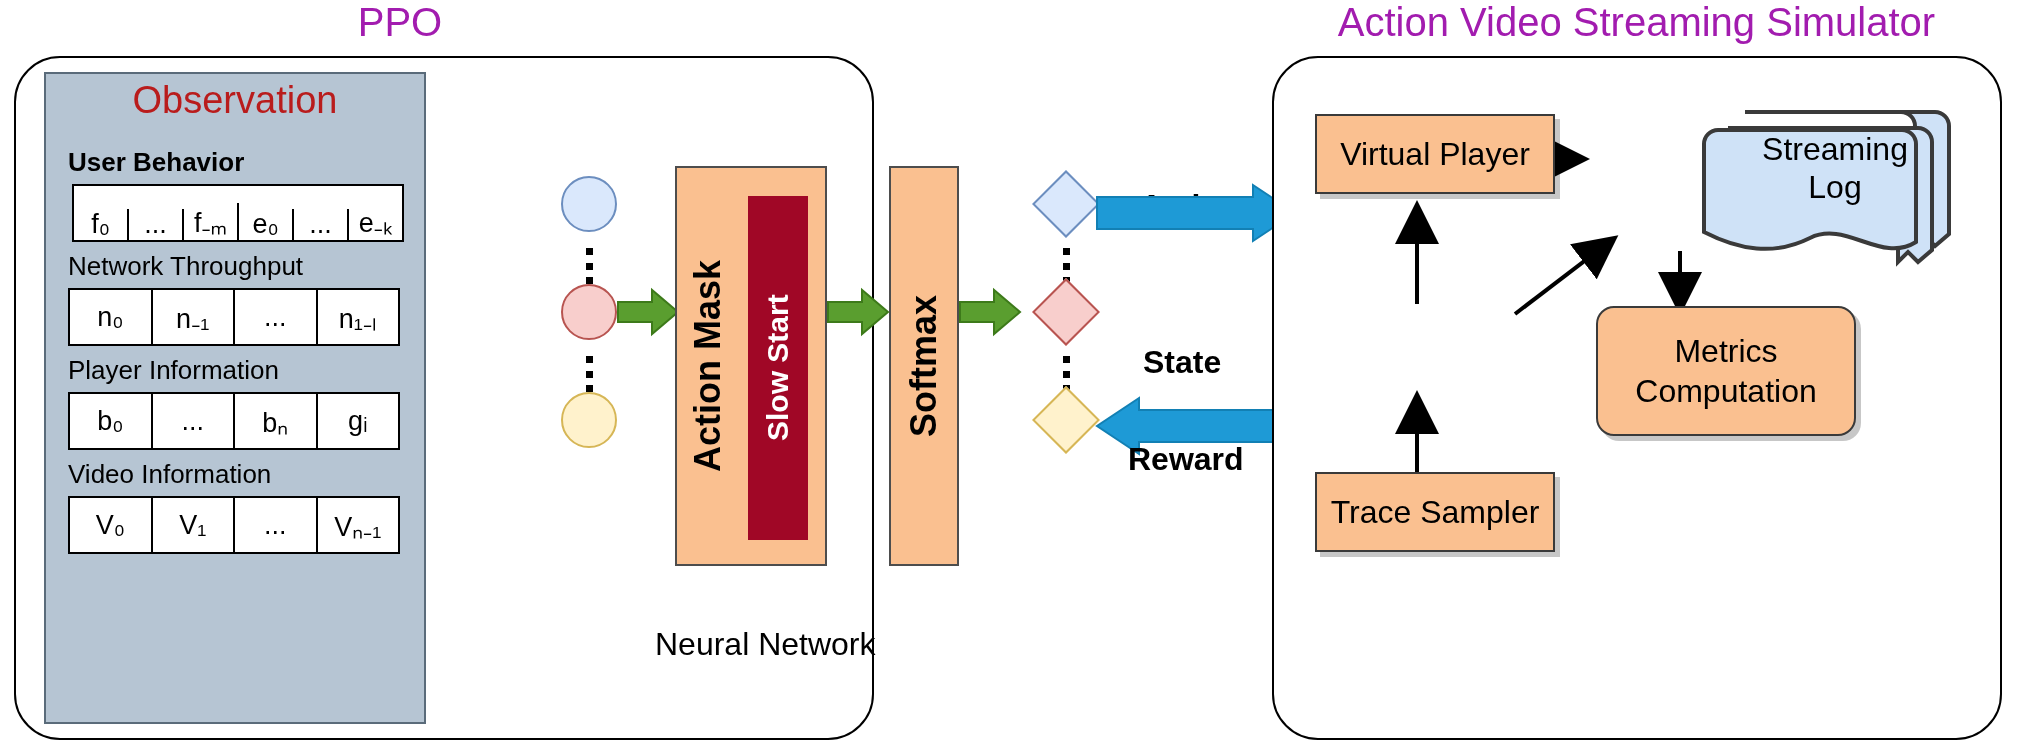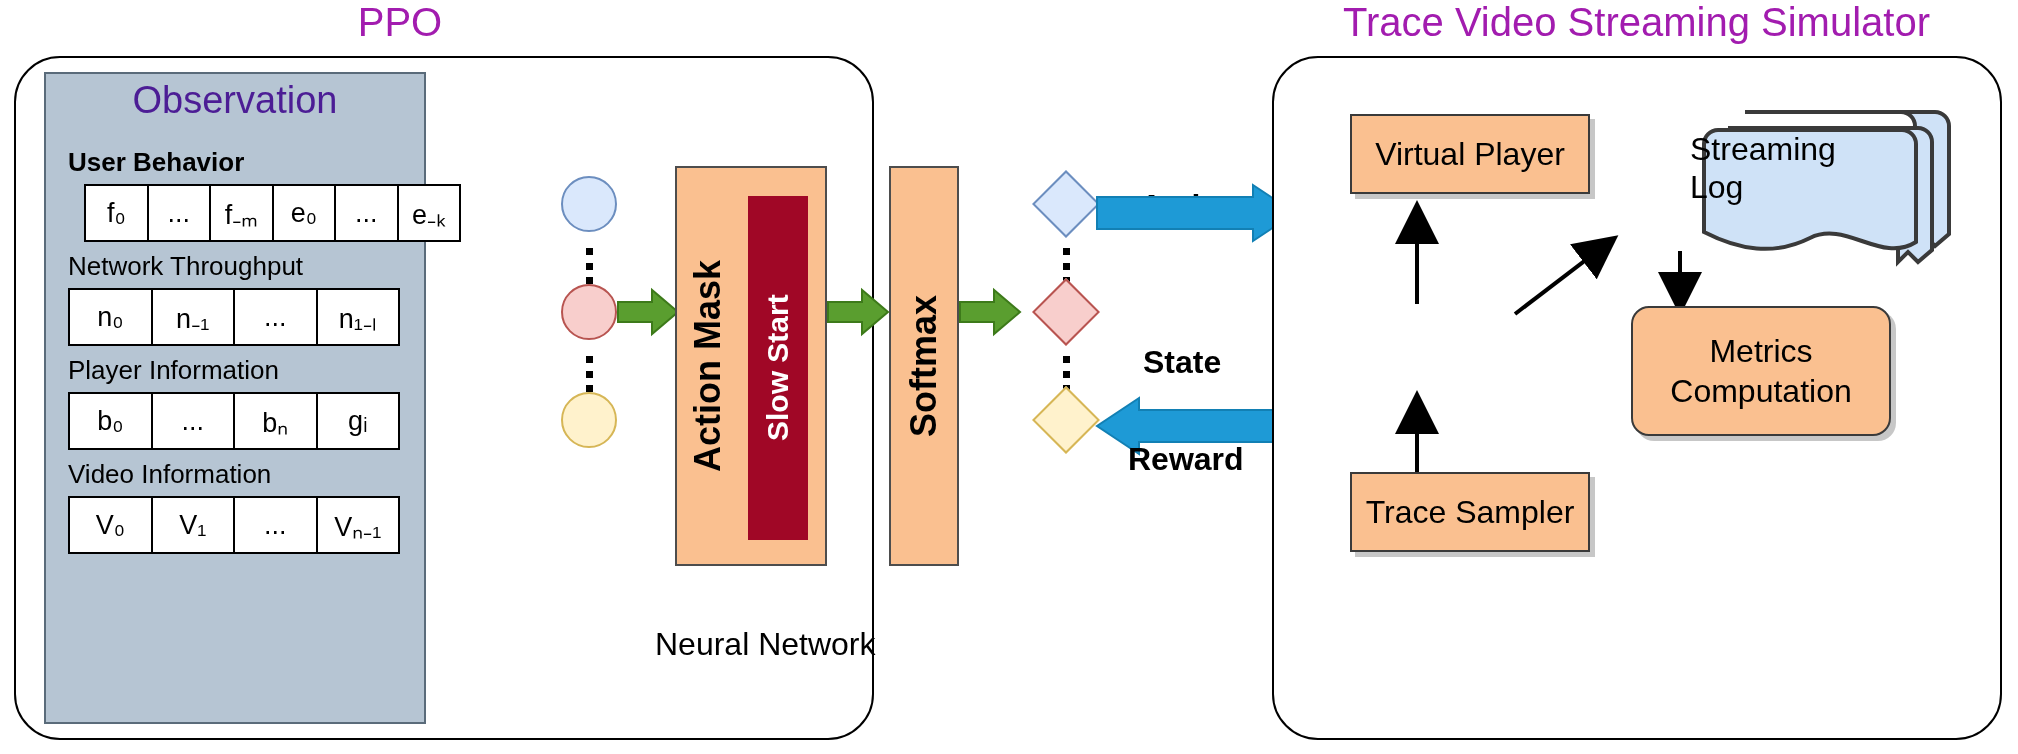--- a/index.html
+++ b/index.html
@@ -17,21 +17,21 @@
   
   .outer-panel{
     border:2.5px solid #000;border-radius:46px;background:#fff;box-sizing:border-box;
   }
 
   
   .observation-box{
     background:#b6c5d3;border:2px solid #5a6b7a;box-sizing:border-box;
   }
   .obs-title{
-    font-size:38px;line-height:40px;text-align:center;color:#4c1d95;
+    font-size:38px;line-height:40px;text-align:center;color:#b91c1c;
   }
   .obs-label{
     font-size:26px;line-height:28px;color:#000;white-space:nowrap;
   }
   .vec-row{display:flex;background:#fff;border:2px solid #000;box-sizing:border-box;}
   .vec-cell{
     flex:1 1 0;border-right:2px solid #000;box-sizing:border-box;
     display:flex;align-items:center;justify-content:center;
     font-size:27px;color:#000;
   }
@@ -62,48 +62,48 @@
   .d-blue{background:#dae8fc;border:2px solid #6c8ebf;}
   .d-red{background:#f8cecc;border:2px solid #b85450;}
   .d-yellow{background:#fff2cc;border:2px solid #d6b656;}
 
   .io-label{font-size:32px;line-height:34px;font-weight:bold;color:#000;white-space:nowrap;}
 
   
   .sim-block{
     background:#fac090;border:2px solid #3a3a3a;box-sizing:border-box;
     display:flex;align-items:center;justify-content:center;text-align:center;
-    font-size:32px;color:#000;box-shadow:5px 5px 0 rgba(0,0,0,0.22);margin-left:35px;
+    font-size:32px;color:#000;box-shadow:5px 5px 0 rgba(0,0,0,0.22);
   }
   .sim-block.rounded{border-radius:18px;}
 
   .nn-label{font-size:32px;line-height:38px;color:#000;white-space:nowrap;}
 
   .log-text{
-    position:absolute;left:0;right:0;top:34px;
+    position:absolute;left:0;right:0;top:34px;text-align:center;
     font-size:32px;line-height:38px;color:#000;z-index:6;pointer-events:none;
   }
   svg{overflow:visible;}
 </style>
 </head>
 <body>
 
 <div id="stage">
 
   <div class="abs panel-title" style="left:250px;top:2px;width:300px;">PPO</div>
-  <div class="abs panel-title" style="left:1255px;top:2px;width:763px;">Trace Video Streaming Simulator</div>
+  <div class="abs panel-title" style="left:1255px;top:2px;width:763px;">Action Video Streaming Simulator</div>
 
   <div class="abs outer-panel" style="left:14px;top:56px;width:860px;height:684px;"></div>
 
   <div class="abs observation-box" style="left:44px;top:72px;width:382px;height:652px;"></div>
 
   <div class="abs obs-title" style="left:44px;top:80px;width:382px;">Observation</div>
 
   <div class="abs obs-label" style="left:68px;top:148px;font-weight:bold;">User Behavior</div>
-  <div class="abs vec-row" style="left:84px;top:184px;width:377px;height:58px;">
+  <div class="abs vec-row" style="left:72px;top:184px;width:332px;height:58px;align-items:flex-end;">
     <div class="vec-cell">f₀</div>
     <div class="vec-cell">...</div>
     <div class="vec-cell">f₋ₘ</div>
     <div class="vec-cell">e₀</div>
     <div class="vec-cell">...</div>
     <div class="vec-cell">e₋ₖ</div>
   </div>
 
   <div class="abs obs-label" style="left:68px;top:252px;">Network Throughput</div>
   <div class="abs vec-row" style="left:68px;top:288px;width:332px;height:58px;">

